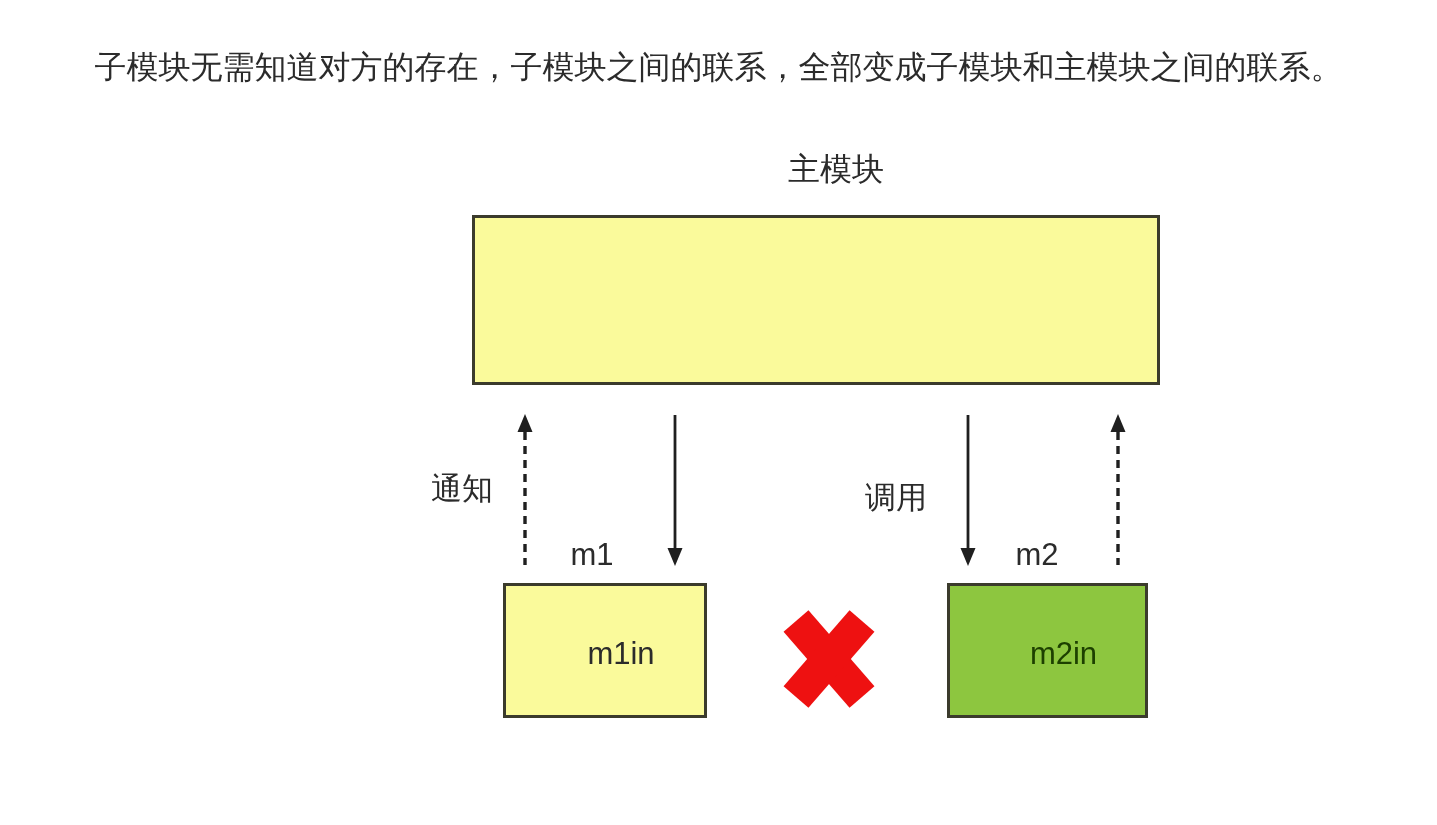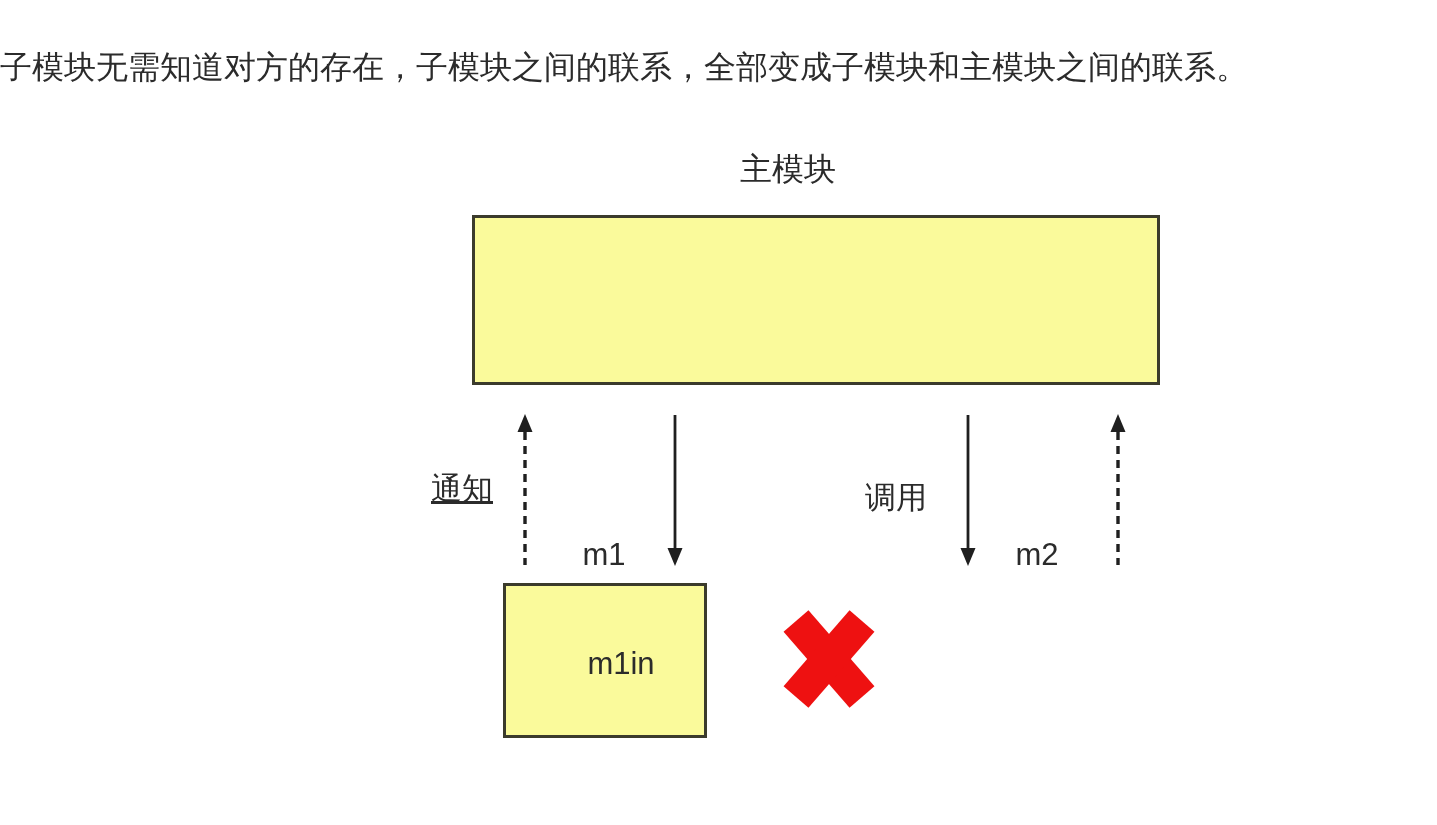--- a/index.html
+++ b/index.html
@@ -6,52 +6,52 @@
   html, body { width: 1437px; height: 825px; }
   body {
     background: #ffffff;
     font-family: "Liberation Sans", "DejaVu Sans", sans-serif;
     overflow: hidden;
   }
   .stage { position: relative; width: 1437px; height: 825px; background: #ffffff; }
 
   .caption {
     position: absolute; top: 46px; left: 0; width: 100%;
-    font-size: 32px; color: var(--color-text, #2b2b2b);
+    text-align: center; font-size: 32px; color: var(--color-text, #2b2b2b);
     letter-spacing: 0px; white-space: nowrap;
   }
 
   .main-label {
-    position: absolute; top: 148px; left: 444px; width: 688px;
+    position: absolute; top: 148px; left: 492px; width: 688px;
     text-align: center; font-size: 32px; color: var(--color-text, #2b2b2b);
   }
   .main-rect {
     position: absolute; left: 472px; top: 215px; width: 688px; height: 170px;
     background: var(--color-yellow, #fafa9b);
     border: 3px solid var(--color-border, #3b3b2c);
   }
 
   .arrow { position: absolute; top: 414px; }
 
   .rel-label {
     position: absolute; width: 86px; text-align: center;
     font-size: 31px; color: var(--color-text, #2b2b2b); white-space: nowrap;
   }
-  .rel-label.notify { left: 419px; top: 468px; text-decoration: underline; }
+  .rel-label.notify { left: 419px; top: 468px; }
   .rel-label.call   { left: 853px; top: 477px; }
 
   .mod-name {
     position: absolute; top: 537px; width: 100px; text-align: center;
     font-size: 31px; color: var(--color-text, #2b2b2b);
   }
-  .mod-name.m1 { left: 554px; }
+  .mod-name.m1 { left: 542px; }
   .mod-name.m2 { left: 987px; }
 
   .sub-box {
-    position: absolute; top: 583px; height: 155px;
+    position: absolute; top: 583px; height: 135px;
     border: 3px solid var(--color-border, #3b3b2c);
     display: flex; align-items: center; justify-content: center;
     padding-left: 32px; padding-top: 6px; text-align: right;
   }
   .sub-box.m1 { left: 503px; width: 204px; background: var(--color-yellow, #fafa9b); }
   .sub-box.m2 { left: 947px; width: 201px; background: var(--color-green, #8dc63f); }
   .sub-box .inner { font-size: 31px; color: var(--color-text, #2b2b2b); }
   .sub-box.m2 .inner { color: var(--color-dark-green-text, #1d4000); }
 
   .cross { position: absolute; left: 775px; top: 603px; }
@@ -86,19 +86,22 @@
 
   <div class="rel-label notify">通知</div>
   <div class="rel-label call">调用</div>
 
   <div class="mod-name m1">m1</div>
   <div class="mod-name m2">m2</div>
 
   <div class="sub-box m1">
     <span class="inner">m1in</span>
   </div>
+  <div class="sub-box m2">
+    <span class="inner">m2in</span>
+  </div>
 
   <svg class="cross" width="108" height="112" viewBox="0 0 108 112">
     <line x1="21" y1="18" x2="87" y2="94" stroke-width="33" stroke="#EE1111"></line>
     <line x1="87" y1="18" x2="21" y2="94" stroke-width="33" stroke="#EE1111"></line>
   </svg>
 
 </div>
 
 </body></html>

